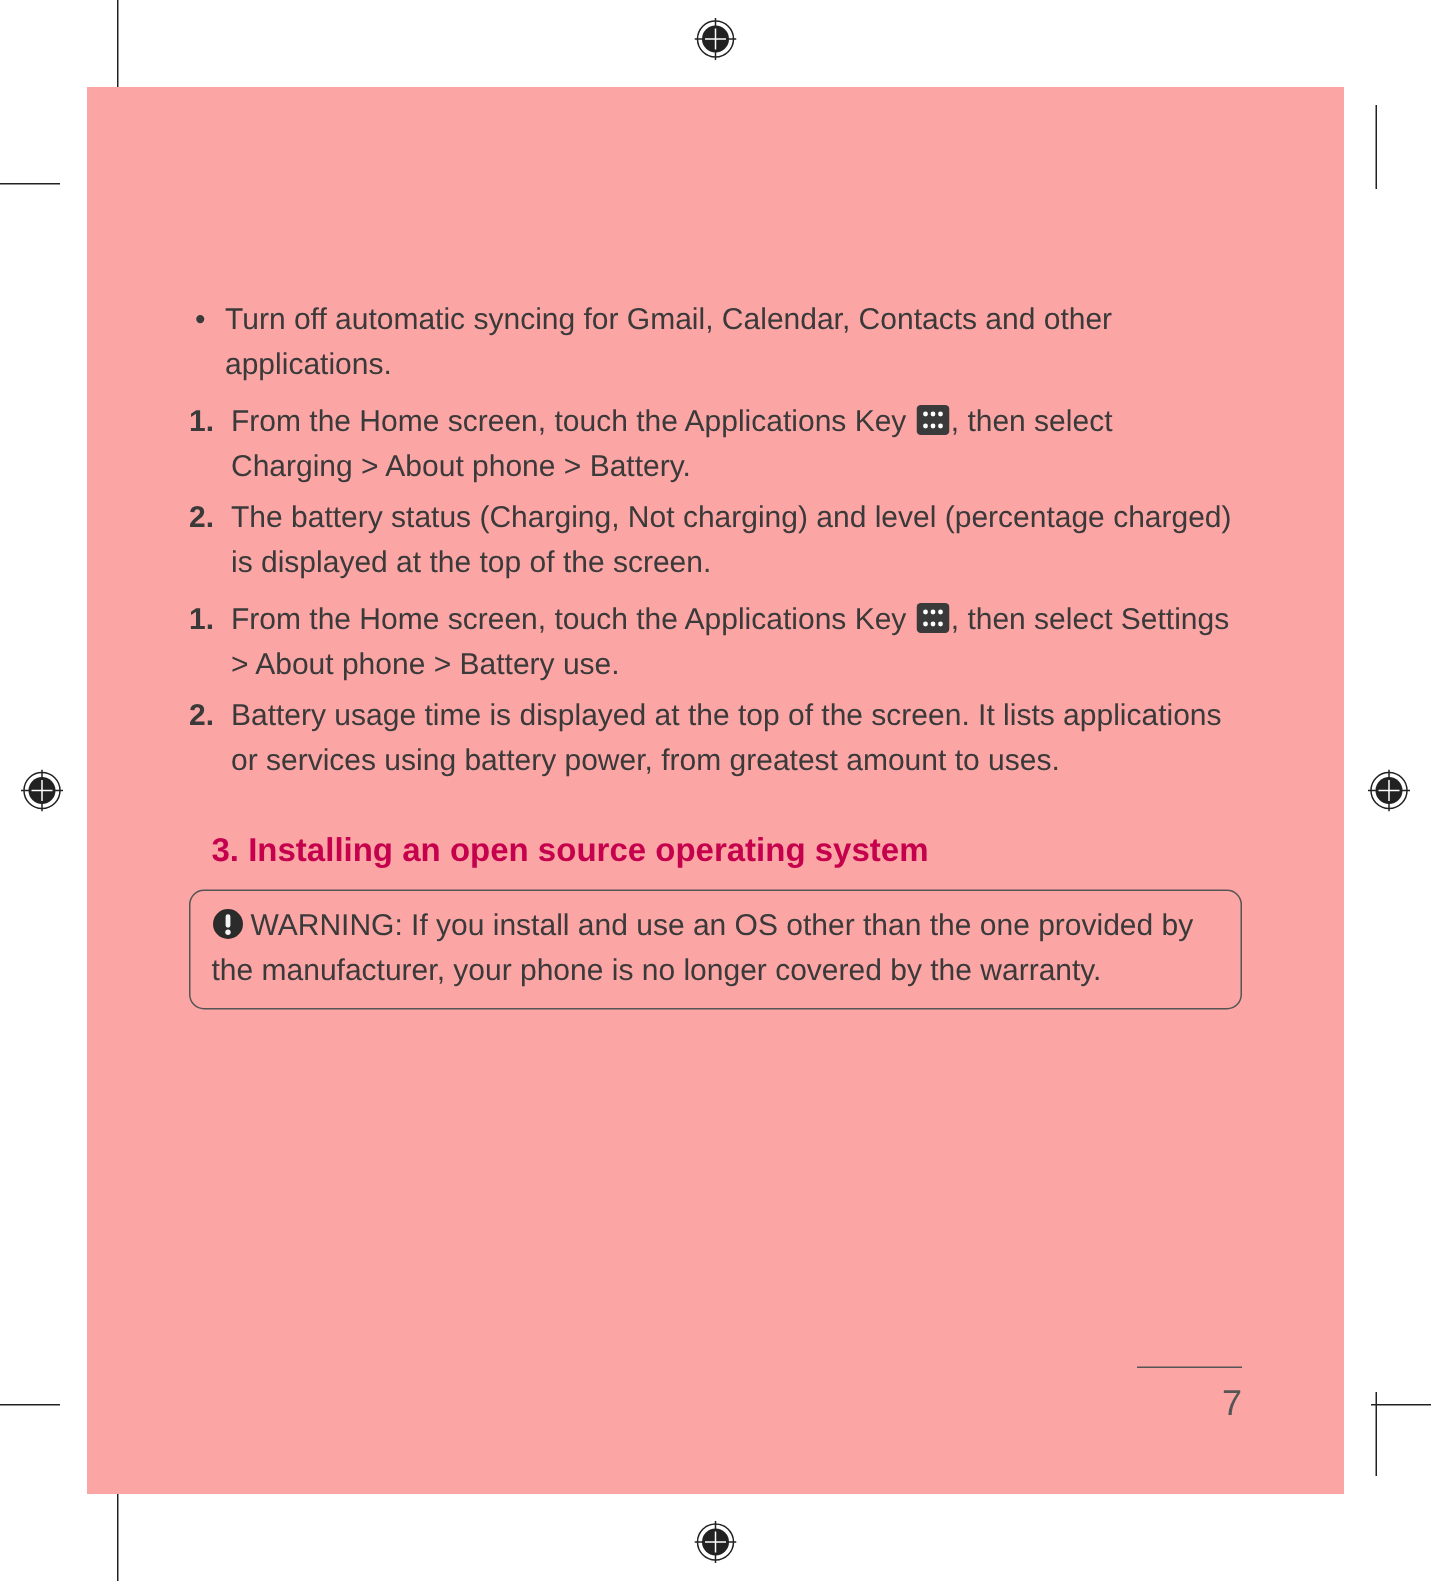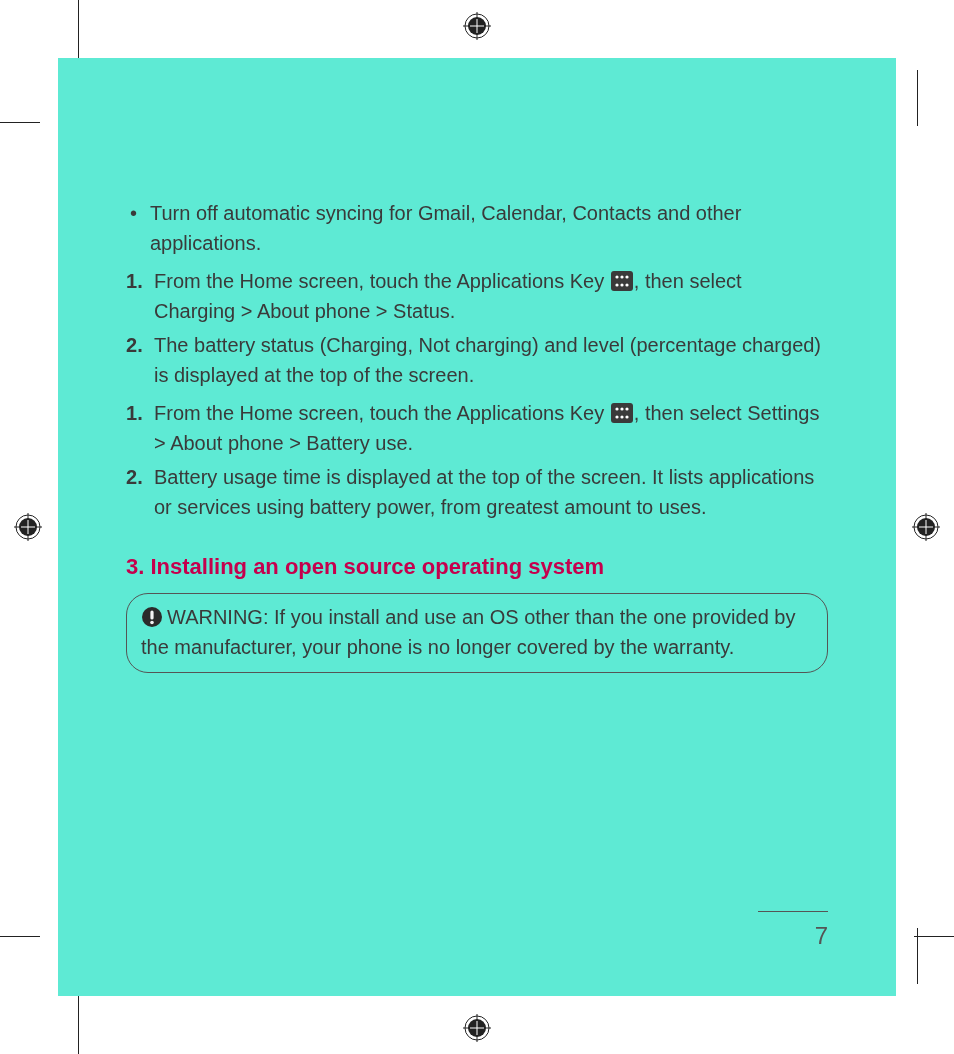--- a/index.html
+++ b/index.html
@@ -12,21 +12,21 @@
     position: relative;
     overflow: hidden;
     color: #3a3a3a;
   }
   .page {
     position: absolute;
     left: 58px;
     top: 58px;
     width: 838px;
     height: 938px;
-    background: #5eead4;
+    background: #fca5a5;
     box-sizing: border-box;
     padding: 140px 68px 40px 68px;
     font-size: 20px;
     line-height: 1.5;
   }
   .crop-line-v1 { position:absolute; left:78px; top:0; width:0; height:60px; border-left:1px solid #222; }
   .crop-line-v2 { position:absolute; right:36px; top:70px; width:0; height:56px; border-left:1px solid #222; }
   .crop-line-v1b{ position:absolute; left:78px; bottom:0; width:0; height:60px; border-left:1px solid #222; }
   .crop-line-v2b{ position:absolute; right:36px; bottom:70px; width:0; height:56px; border-left:1px solid #222; }
   .crop-line-h1 { position:absolute; left:0; top:122px; width:40px; height:0; border-top:1px solid #222; }
@@ -78,28 +78,28 @@
     content: counter(step) ".";
     position: absolute;
     left: 0;
     top: 0;
     font-weight: bold;
   }
   h2.section-title {
     color: #c5004d;
     font-size: 22px;
     font-weight: 600;
-    margin: 28px 0 10px 0;
+    margin: 28px 0 10px 15px;
   }
   .bodyp {
     margin: 0 0 12px 0;
   }
   .warning-box {
     border: 1px solid #555;
-    border-radius: 22px;
+    border-radius: 10px;
     padding: 8px 14px 10px 14px;
     margin-top: 6px;
   }
   .warn-icon {
     display: inline-block;
     vertical-align: -4px;
     width: 22px; height: 22px;
     margin-right: 4px;
   }
   .warn-icon svg { width:22px; height:22px; display:block; }
@@ -192,21 +192,21 @@
       <span class="apps-key">
         <svg viewBox="0 0 22 20">
             <rect x="0" y="0" width="22" height="20" rx="3" fill="#3a3a3a"></rect>
             <circle cx="6" cy="6" r="1.6" fill="#fff"></circle>
             <circle cx="11" cy="6" r="1.6" fill="#fff"></circle>
             <circle cx="16" cy="6" r="1.6" fill="#fff"></circle>
             <circle cx="6" cy="14" r="1.6" fill="#fff"></circle>
             <circle cx="11" cy="14" r="1.6" fill="#fff"></circle>
             <circle cx="16" cy="14" r="1.6" fill="#fff"></circle>
           </svg>
-      </span><span>, then select </span><span class="b">Charging</span><span> &gt; </span><span class="b">About phone</span><span> &gt; </span><span class="b">Status</span><span>.</span>
+      </span><span>, then select </span><span class="b">Charging</span><span> &gt; </span><span class="b">About phone</span><span> &gt; </span><span class="b">Battery</span><span>.</span>
     </li>
     <li>The battery status (Charging, Not charging) and level (percentage charged) is displayed at the top of the screen.</li>
   </ol>
 
   <ol class="num">
     <li>
       <span>From the Home screen, touch the </span><span class="b">Applications Key</span>
       <span class="apps-key">
         <svg viewBox="0 0 22 20">
             <rect x="0" y="0" width="22" height="20" rx="3" fill="#3a3a3a"></rect>

